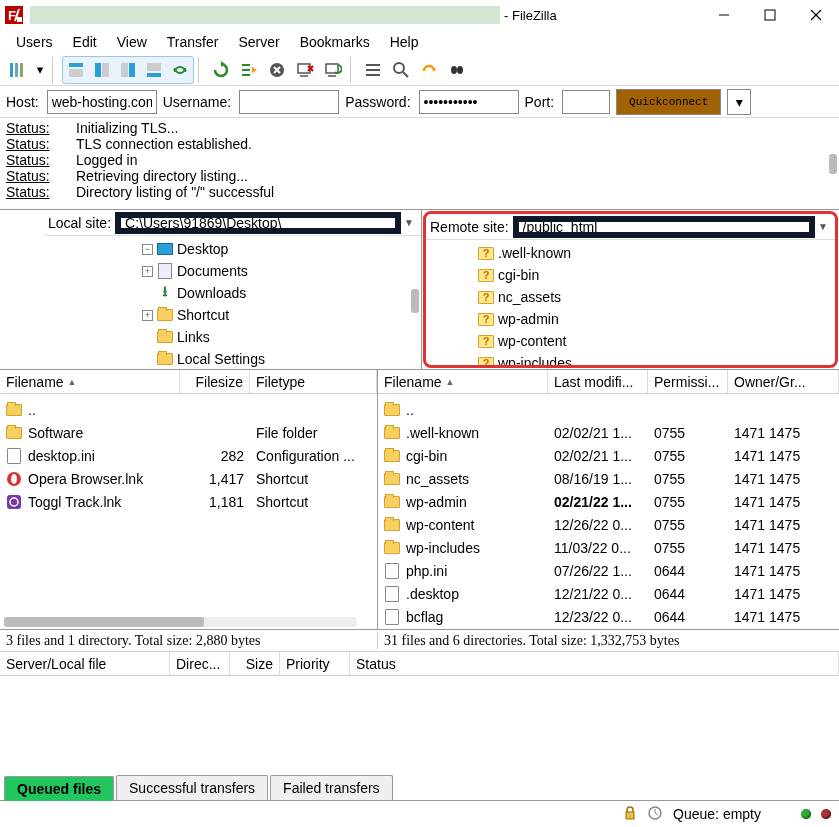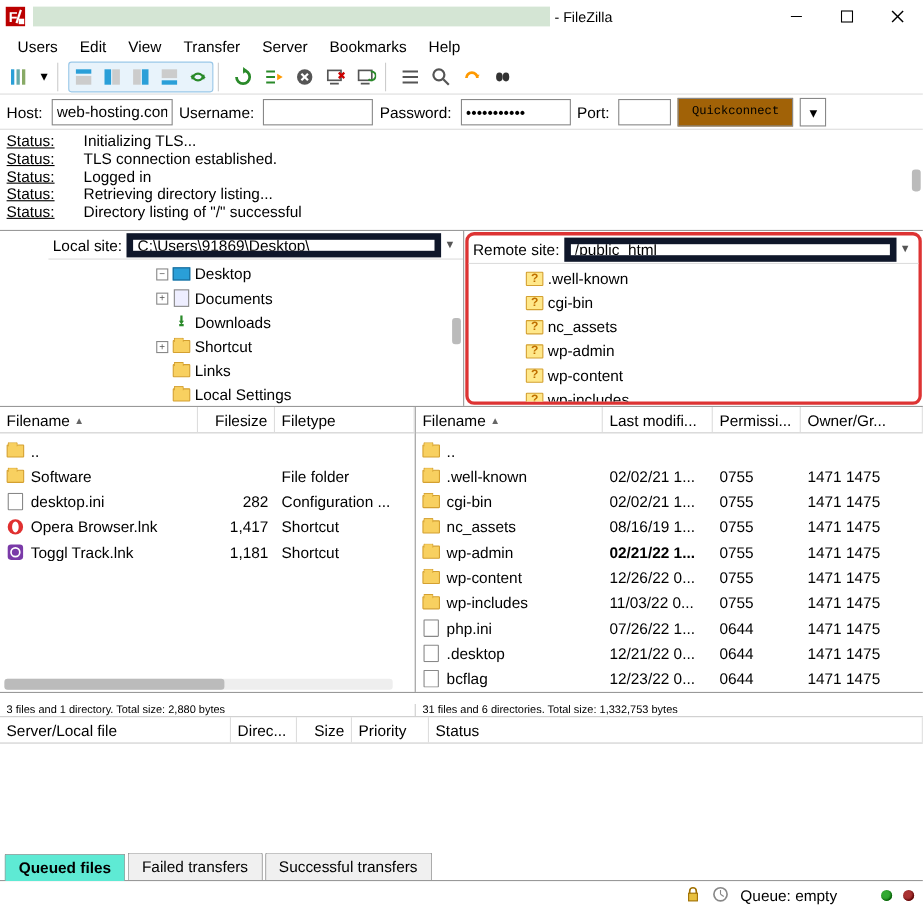--- a/index.html
+++ b/index.html
@@ -169,22 +169,23 @@
   .file-row { height:23px; display:flex; align-items:center; }
   .file-row .cell { padding: 0 6px; overflow:hidden; white-space:nowrap; text-overflow:ellipsis; }
   .file-row .cell.icon-cell { display:flex; align-items:center; gap:6px; }
   .scroll-h { position:absolute; bottom:2px; left:4px; right:20px; height:10px; background:#eee; border-radius:3px; }
   .scroll-h .thumb { position:absolute; left:0; width:200px; height:10px; background:#bbb; border-radius:3px; }
   
   .statrow {
     display:flex;
     height:22px;
     border-bottom:1px solid #ccc;
-    font-size:10px;
-    align-items:flex-end;
+    font-size:14px;
+    align-items:center;
+    font-family:Liberation Serif, serif;
   }
   .statrow .stat-l { width:378px; padding:0 6px; border-right:1px solid #ccc; }
   .statrow .stat-r { flex:1; padding:0 6px; }
   
   .queue-head {
     height:24px;
     display:flex;
     border-bottom:1px solid #ccc;
     font-size:14px;
     align-items:center;
@@ -201,21 +202,21 @@
   }
   .tab {
     padding:4px 12px;
     border:1px solid #999;
     border-bottom:none;
     background:#f0f0f0;
     font-size:14px;
     margin-right:2px;
     border-radius:2px 2px 0 0;
   }
-  .tab.active { background:#5eead4; font-weight:bold; position:relative; top:1px; }
+  .tab.active { background:#22c55e; font-weight:bold; position:relative; top:1px; }
   
   .footer {
     height:26px;
     display:flex;
     align-items:center;
     justify-content:flex-end;
     padding:0 8px;
     gap:10px;
     font-size:14px;
   }
@@ -708,32 +709,32 @@
       </div>
   </div>
 </div>
 
 <div class="statrow">
   <div class="stat-l">3 files and 1 directory. Total size: 2,880 bytes</div>
   <div class="stat-r">31 files and 6 directories. Total size: 1,332,753 bytes</div>
 </div>
 
 <div class="queue-head">
-  <div class="qcol" style="width:210px">Server/Local file</div>
+  <div class="qcol" style="width:170px">Server/Local file</div>
   <div class="qcol" style="width:60px">Direc...</div>
   <div class="qcol" style="width:50px;justify-content:flex-end">Size</div>
   <div class="qcol" style="width:70px">Priority</div>
   <div class="qcol" style="flex:1">Status</div>
 </div>
 <div class="queue-body"></div>
 
 <div class="tabs">
   <div class="tab active">Queued files</div>
+  <div class="tab">Successful transfers</div>
   <div class="tab">Failed transfers</div>
-  <div class="tab">Successful transfers</div>
 </div>
 
 <div class="footer">
   <span><svg width="14" height="14">
         <rect x="3" y="6" width="8" height="7" fill="#e8c040" stroke="#a07000"></rect>
         <path d="M4 6 V4 a3 3 0 0 1 6 0 V6" fill="none" stroke="#a07000" stroke-width="1.5"></path>
       </svg></span>
   <span><svg width="16" height="14">
         <circle cx="8" cy="7" r="6" fill="none" stroke="#888" stroke-width="1.5"></circle>
         <line x1="8" y1="7" x2="8" y2="3" stroke="#888"></line>

